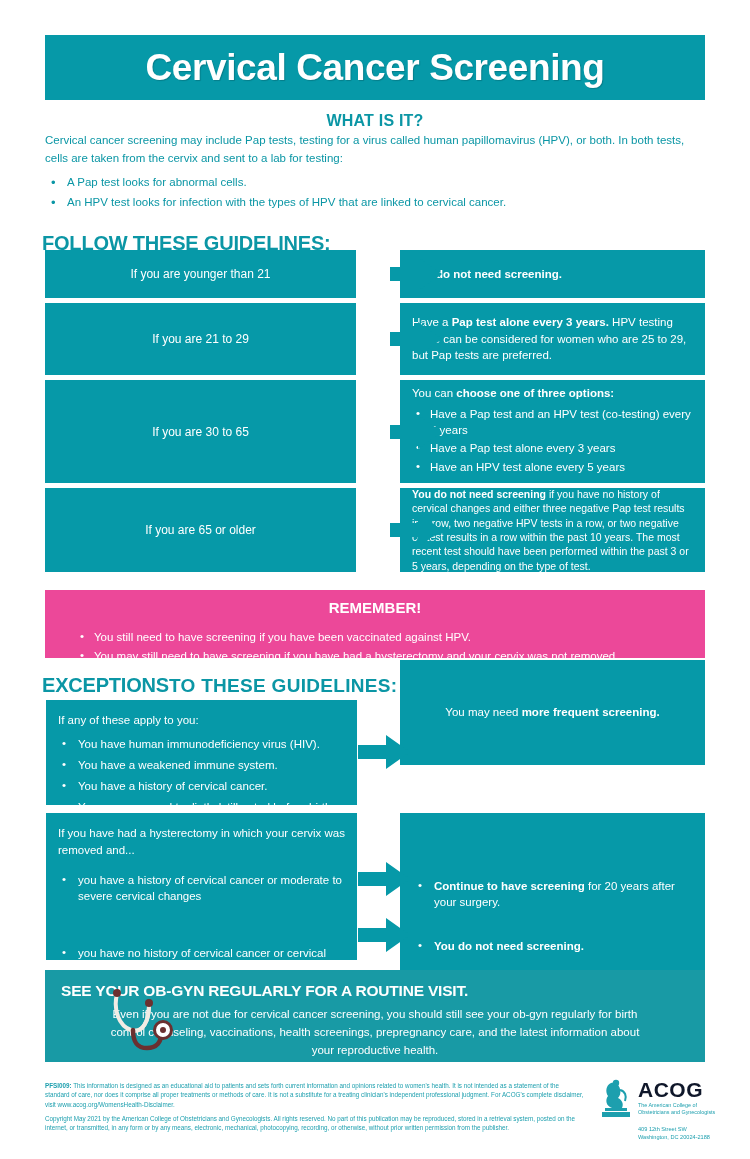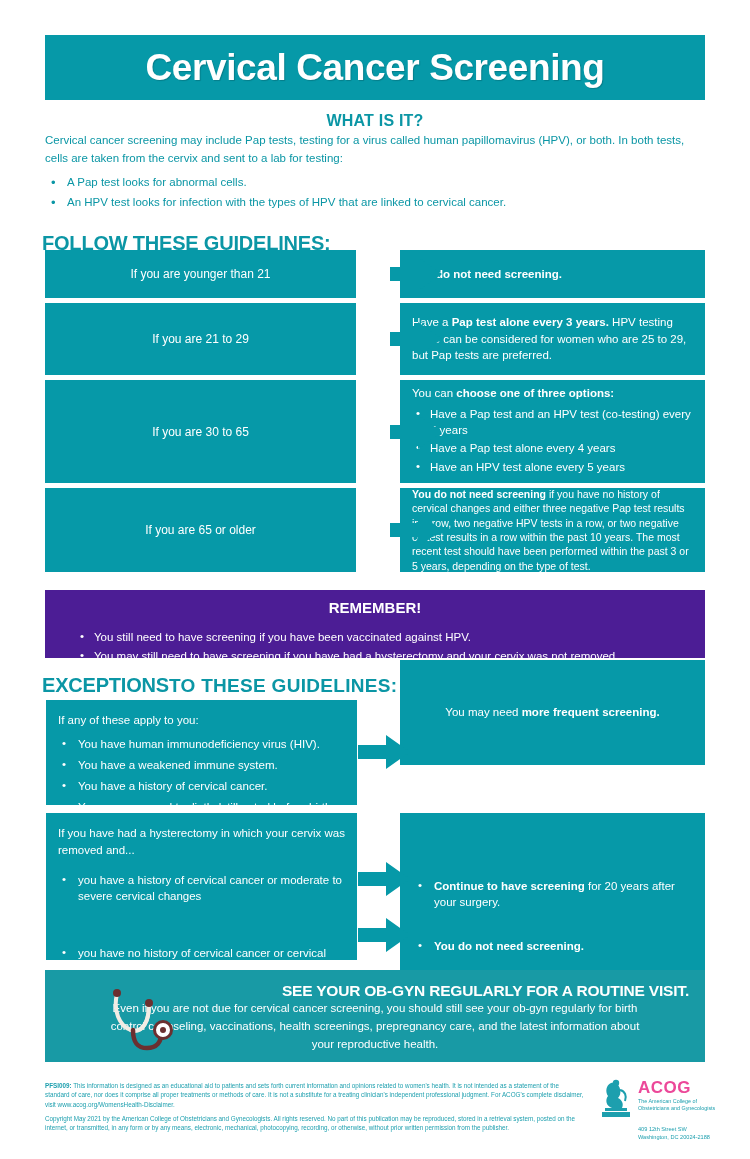--- a/index.html
+++ b/index.html
@@ -70,21 +70,21 @@
   .gright ul li:before{content:"•";position:absolute;left:4px;top:-1px;}
 
   
   .arrow{
     position:absolute;width:52px;height:34px;
   }
   .arrow svg{display:block;width:52px;height:34px;}
 
   
   .remember{
-    position:absolute;left:45px;width:660px;background:#4c1d95;color:#fff;
+    position:absolute;left:45px;width:660px;background:#ec4899;color:#fff;
     box-sizing:border-box;padding:9px 14px 11px 14px;
   }
   .remember .rtitle{
     text-align:center;font-weight:bold;font-size:15px;margin-bottom:5px;
   }
   .remember ul{margin:13px;padding:0;list-style:none;}
   .remember ul li{
     position:relative;padding-left:22px;margin:3px 0;font-size:11.5px;line-height:1.4;
   }
   .remember ul li:before{content:"•";position:absolute;left:8px;top:-1px;}
@@ -102,40 +102,40 @@
   .exleft ul li,.exright ul li{position:relative;padding-left:20px;margin:5px 0;line-height:1.4;}
   .exleft ul li:before,.exright ul li:before{content:"•";position:absolute;left:4px;top:-1px;}
   .exright.centered{display:flex;align-items:center;justify-content:center;text-align:center;}
 
   
   .bottom{
     position:absolute;left:45px;width:660px;background:#189aa5;color:#fff;
     box-sizing:border-box;padding:12px 16px 14px 16px;
   }
   .bottom .btitle{
-    text-align:right;font-weight:bold;font-size:15.5px;
+    text-align:left;font-weight:bold;font-size:15.5px;margin-bottom:6px;
     letter-spacing:-0.2px;
   }
   .bottom .bbody{
     text-align:center;font-size:11.5px;line-height:1.55;padding:0 40px;
   }
   .stetho{position:absolute;left:58px;top:16px;width:80px;height:78px;}
 
   
   .footer{
     position:absolute;left:45px;top:1081px;width:540px;
     font-size:6.3px;line-height:1.48;color:#1d9fae;
   }
   .footer p{margin:0 0 5px 0;}
   .footer .code{font-weight:bold;}
   .logo{position:absolute;left:600px;top:1078px;width:150px;}
   .logo-row{display:flex;align-items:flex-start;}
   .logo-mark{width:34px;height:40px;flex:0 0 34px;}
   .logo-txt{margin-left:4px;padding-top:1px;}
-  .logo-acog{font-size:17px;font-weight:bold;letter-spacing:0.5px;color:#ec4899;line-height:1;}
+  .logo-acog{font-size:21px;font-weight:bold;letter-spacing:0.5px;color:#0f172a;line-height:1;}
   .logo-sub{font-size:5.4px;line-height:1.35;color:#1d9fae;margin-top:2px;}
   .logo-addr{font-size:5.6px;line-height:1.5;color:#1d9fae;margin-top:7px;margin-left:38px;}
 </style>
 </head>
 <body>
 
 <div class="page">
 
   <div class="header-bar">
     <div class="header-title">Cervical Cancer Screening</div>
@@ -178,21 +178,21 @@
         <path d="M0 10 H28 V0 L52 17 L28 34 V24 H0 Z" fill="#0699a8"></path>
       </svg>
   </div>
 
   <div class="grow" style="top:380px;height:103px;">
     <div class="gleft">If you are 30 to 65</div>
     <div class="gright">
       <div><span>You can </span><b>choose one of three options:</b></div>
       <ul>
         <li>Have a Pap test and an HPV test (co-testing) every 5 years</li>
-        <li>Have a Pap test alone every 4 years</li>
+        <li>Have a Pap test alone every 3 years</li>
         <li>Have an HPV test alone every 5 years</li>
       </ul>
     </div>
   </div>
   <div class="arrow" style="left:390px;top:415px;">
     <svg viewBox="0 0 52 34">
         <path d="M0 10 H28 V0 L52 17 L28 34 V24 H0 Z" fill="#0699a8"></path>
       </svg>
   </div>
 

